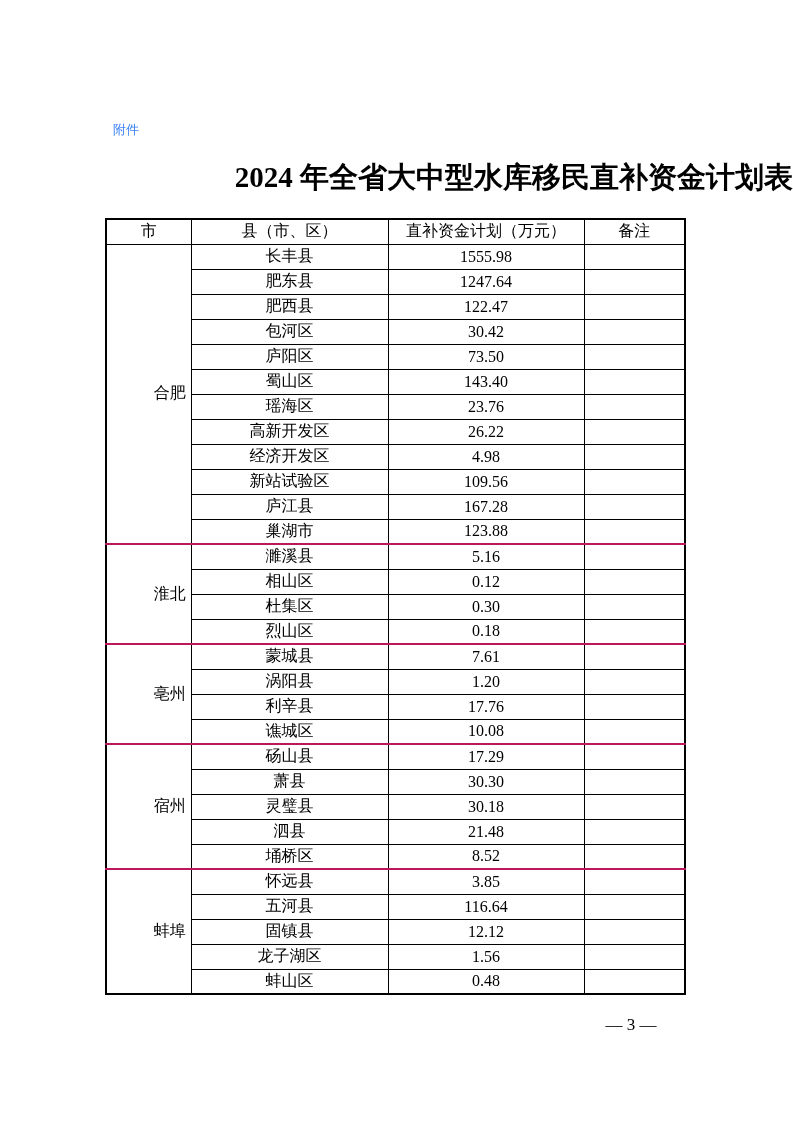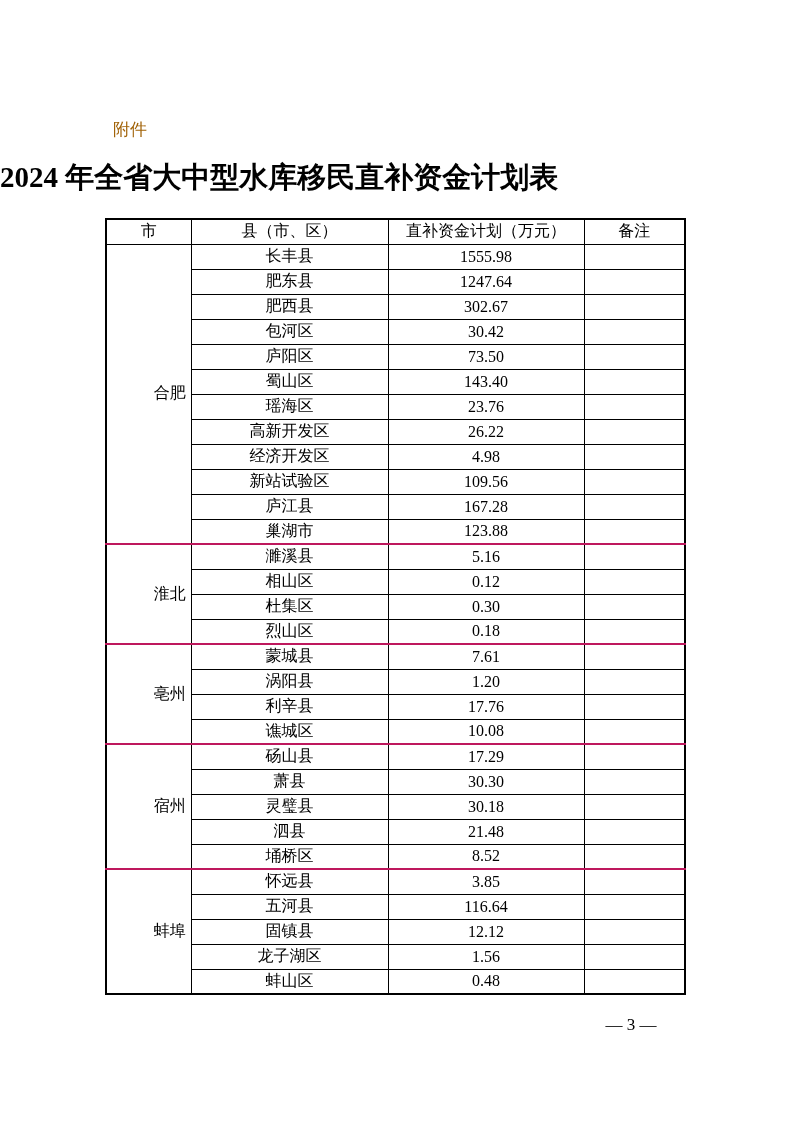--- a/index.html
+++ b/index.html
@@ -9,31 +9,31 @@
     height: 1122px;
     position: relative;
     font-family: "Liberation Serif", "DejaVu Serif", serif;
     color: #000000;
     overflow: hidden;
   }
   .attachment-label {
     position: absolute;
     left: 113px;
     top: 118px;
-    font-size: 17px;
+    font-size: 13px;
     line-height: 24px;
     font-family: "Liberation Sans", "DejaVu Sans", sans-serif;
-    color: #a16207;
+    color: #3b82f6;
   }
   .doc-title {
     position: absolute;
     top: 158px;
     left: 0;
     width: 100%;
-    text-align: left;
+    text-align: right;
     font-size: 29px;
     line-height: 38px;
     font-weight: bold;
     font-family: "Liberation Serif", "DejaVu Serif", serif;
     color: #000;
     white-space: nowrap;
   }
   table.subsidy-table {
     position: absolute;
     left: 105px;
@@ -110,21 +110,21 @@
           <td class="amount-cell">1555.98</td>
           <td class="remark-cell"></td>
         </tr>
         <tr>
           <td class="county-cell">肥东县</td>
           <td class="amount-cell">1247.64</td>
           <td class="remark-cell"></td>
         </tr>
         <tr>
           <td class="county-cell">肥西县</td>
-          <td class="amount-cell">302.67</td>
+          <td class="amount-cell">122.47</td>
           <td class="remark-cell"></td>
         </tr>
         <tr>
           <td class="county-cell">包河区</td>
           <td class="amount-cell">30.42</td>
           <td class="remark-cell"></td>
         </tr>
         <tr>
           <td class="county-cell">庐阳区</td>
           <td class="amount-cell">73.50</td>

